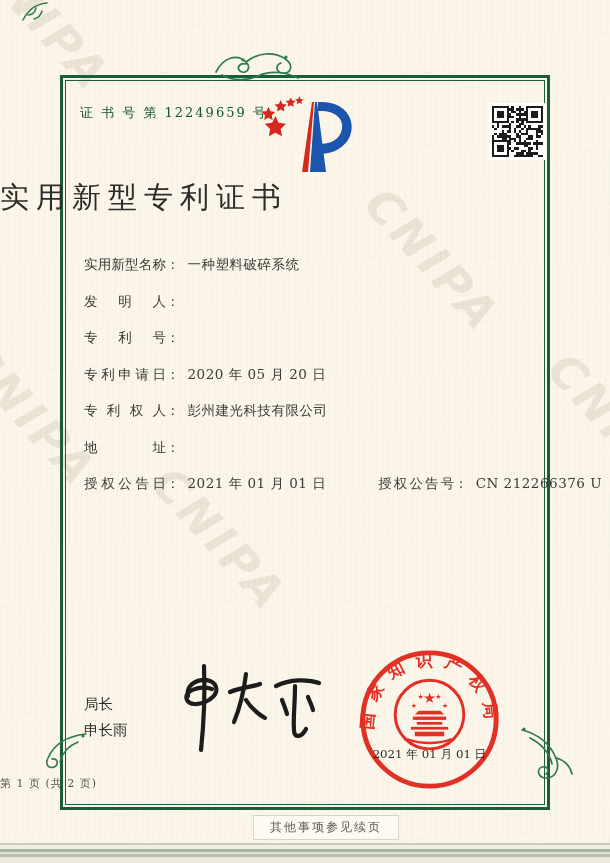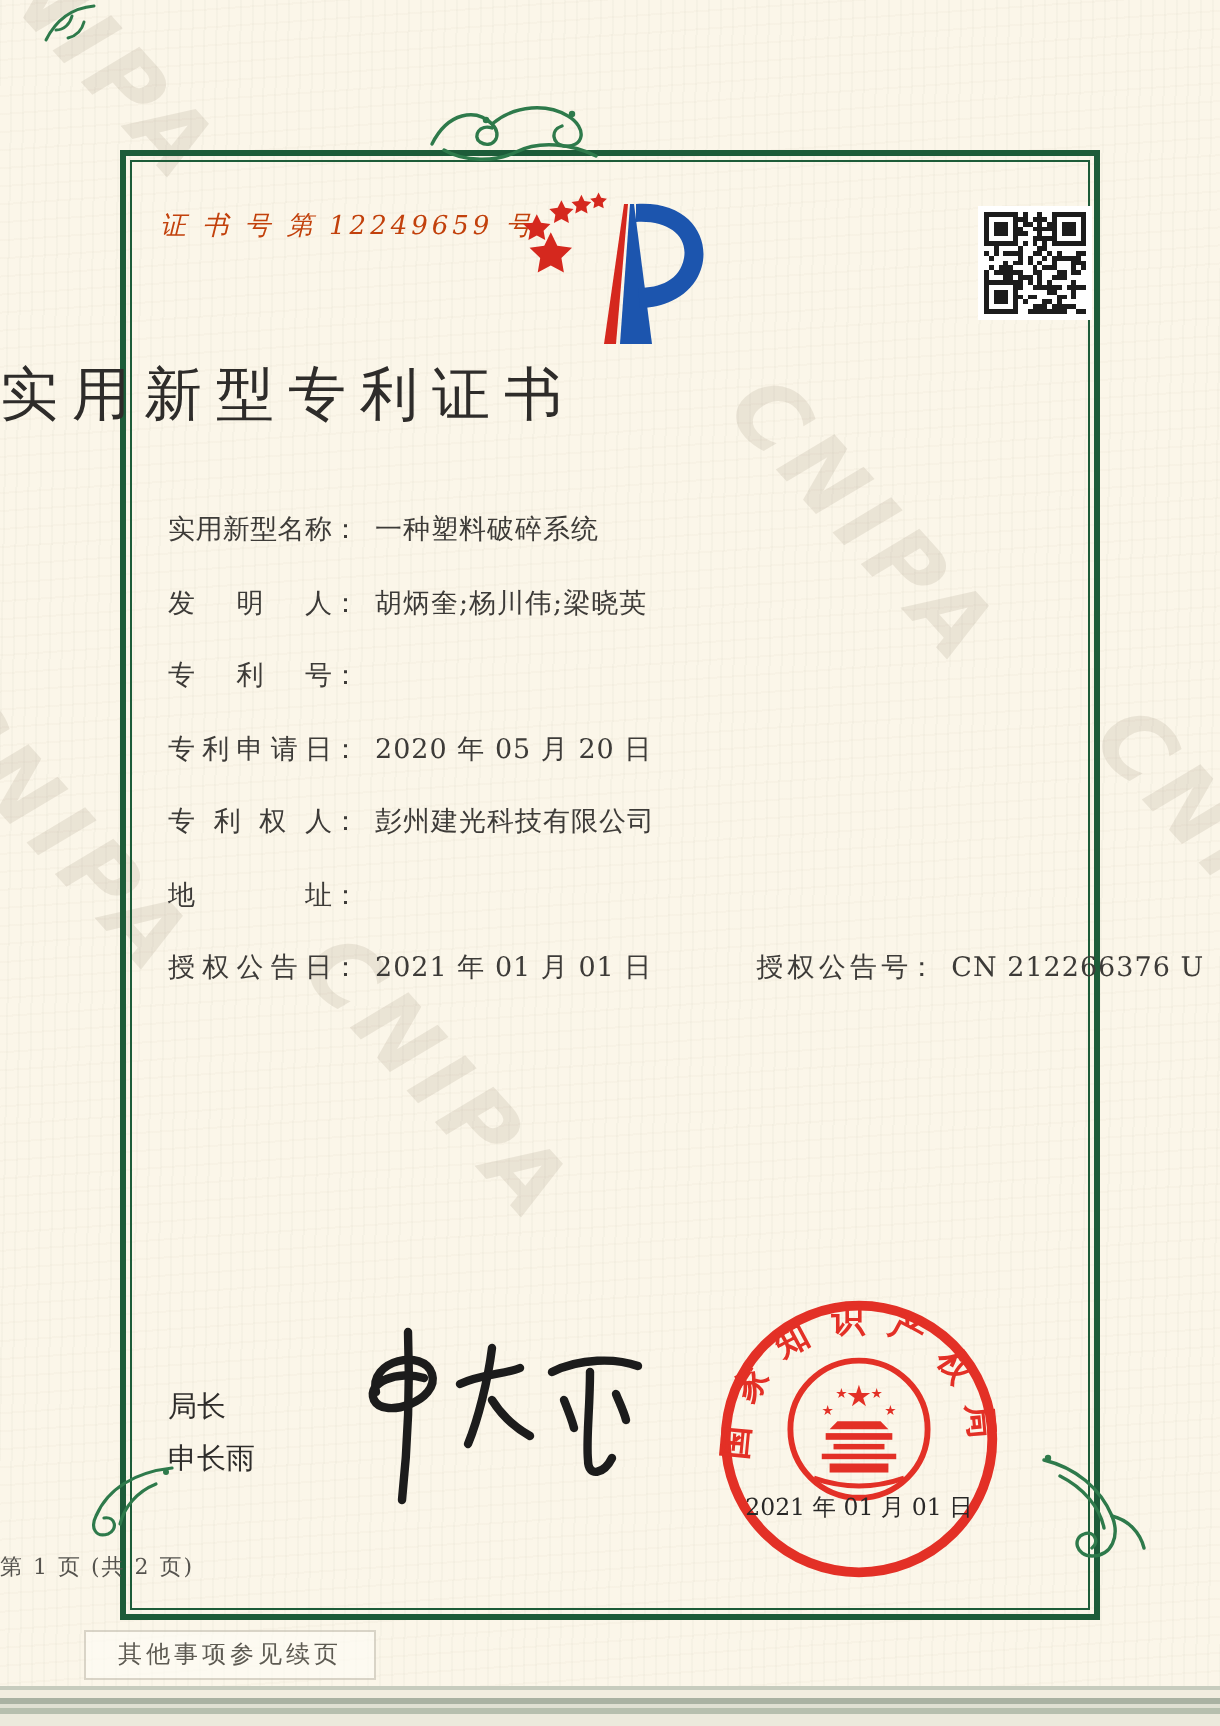--- a/index.html
+++ b/index.html
@@ -20,21 +20,21 @@
     position:absolute;z-index:1;pointer-events:none;
     font-family:"DejaVu Sans","Liberation Sans",sans-serif;
     font-weight:bold;font-style:italic;font-size:46px;letter-spacing:4px;
     color:rgba(125,112,88,0.13);transform:rotate(48deg);white-space:nowrap;
   }
   .frame{
     position:absolute;left:60px;top:75px;width:490px;height:735px;
     border:3px solid #1d5c39;box-sizing:border-box;z-index:2;
   }
   .frame-inner{position:absolute;inset:2px;border:1px solid #1d5c39;}
-  .cert-no{position:absolute;left:80px;top:104px;z-index:3;font-size:13px;letter-spacing:2px;color:#c2410c;font-style:italic;}
+  .cert-no{position:absolute;left:80px;top:104px;z-index:3;font-size:13px;letter-spacing:2px;color:#14532d;}
   .logo{position:absolute;left:252px;top:96px;z-index:3;}
   .qr{position:absolute;left:489px;top:103px;width:57px;height:57px;z-index:3;background:#fff;padding:3px;box-sizing:border-box;}
   .qr svg{display:block;width:100%;height:100%;}
   .title{
     position:absolute;left:0;right:0;top:178px;z-index:3;
     font-size:29px;font-weight:normal;letter-spacing:7px;color:#2e2c2a;
   }
   .fields{position:absolute;left:84px;top:256px;width:440px;z-index:3;}
   .frow{display:flex;align-items:baseline;height:21.5px;margin-bottom:15px;font-size:13.5px;color:#3d3b38;}
   .flabel{display:inline-flex;justify-content:space-between;width:82px;flex:none;}
@@ -45,21 +45,21 @@
   .paras{
     position:absolute;left:72px;top:499px;width:468px;z-index:3;
     font-size:13.2px;line-height:1.83;color:#4a463d;text-align:justify;font-style:italic;
   }
   .paras p{margin:0;text-indent:2em;}
   .officials{position:absolute;left:84px;top:691px;z-index:4;font-size:14.5px;color:#2f2d2b;line-height:26px;}
   .signature{position:absolute;left:158px;top:658px;z-index:4;}
   .seal{position:absolute;left:356px;top:646px;width:147px;height:147px;z-index:5;opacity:.95;}
   .page-indicator{position:absolute;left:0;right:0;top:776px;z-index:3;text-align:left;font-size:11px;letter-spacing:1px;color:#55534e;}
   .footer-note{
-    position:absolute;left:0;right:0;top:815px;z-index:3;padding-left:42px;
+    position:absolute;left:0;right:0;top:815px;z-index:3;text-align:center;padding-left:42px;
   }
   .footer-note span{
     display:inline-block;font-size:12px;letter-spacing:2px;color:#5d5a52;
     border:1px solid rgba(150,140,120,.35);background:rgba(255,253,246,.6);padding:3px 16px;
   }
   .stack-edge{
     position:absolute;left:0;right:0;bottom:0;height:22px;z-index:6;
     background:linear-gradient(to bottom,
       rgba(0,0,0,0) 0 2px,#c7ccbe 2px 4px,#f1eddf 4px 8px,
       #a9b2a2 8px 11px,#dfe0d2 11px 13px,#b6bfae 13px 16px,#eceadc 16px 22px);
@@ -392,21 +392,20 @@
         <span class="fcolon">：</span>
       <span class="fvalue">一种塑料破碎系统</span>
     </div>
     <div class="frow">
       <span class="flabel">
           <span>发</span>
           <span>明</span>
           <span>人</span>
         </span>
         <span class="fcolon">：</span>
-      <span class="fvalue">胡炳奎;杨川伟;梁晓英</span>
     </div>
     <div class="frow">
       <span class="flabel">
           <span>专</span>
           <span>利</span>
           <span>号</span>
         </span>
         <span class="fcolon">：</span>
     </div>
     <div class="frow">

